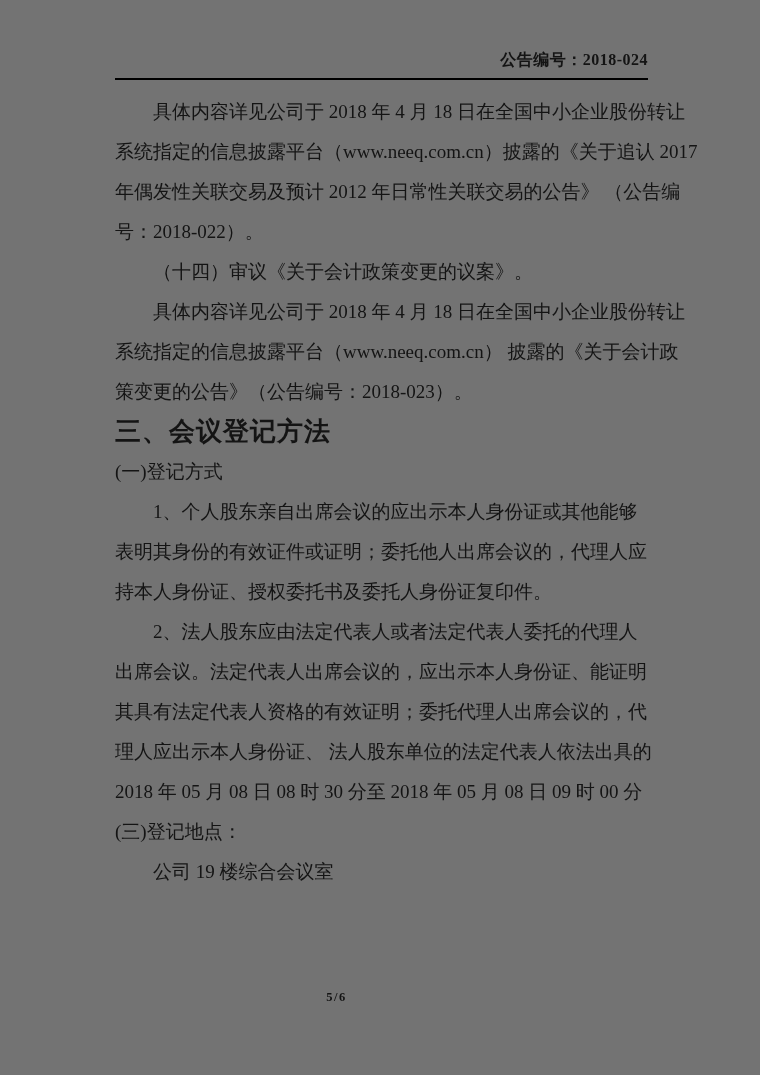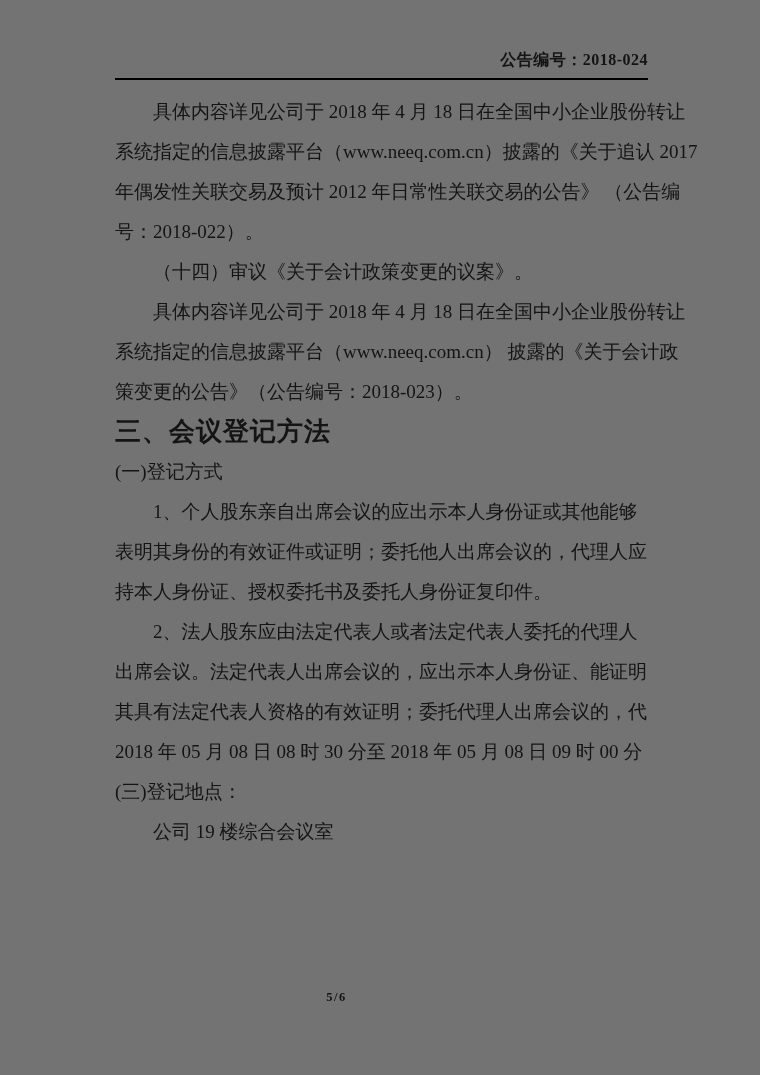--- a/index.html
+++ b/index.html
@@ -78,20 +78,21 @@
     <div class="line">系统指定的信息披露平台（www.neeq.com.cn） 披露的《关于会计政</div>
     <div class="line">策变更的公告》（公告编号：2018-023）。</div>
     <div class="line heading">三、会议登记方法</div>
     <div class="line">(一)登记方式</div>
     <div class="line indent">1、个人股东亲自出席会议的应出示本人身份证或其他能够</div>
     <div class="line">表明其身份的有效证件或证明；委托他人出席会议的，代理人应</div>
     <div class="line">持本人身份证、授权委托书及委托人身份证复印件。</div>
     <div class="line indent">2、法人股东应由法定代表人或者法定代表人委托的代理人</div>
     <div class="line">出席会议。法定代表人出席会议的，应出示本人身份证、能证明</div>
     <div class="line">其具有法定代表人资格的有效证明；委托代理人出席会议的，代</div>
+    <div class="line">理人应出示本人身份证、 法人股东单位的法定代表人依法出具的</div>
     <div class="line">2018 年 05 月 08 日 08 时 30 分至 2018 年 05 月 08 日 09 时 00 分</div>
     <div class="line">(三)登记地点：</div>
     <div class="line indent">公司 19 楼综合会议室</div>
   </div>
 
   <div class="footer">5/6</div>
 
 </div>
 
 </body></html>

